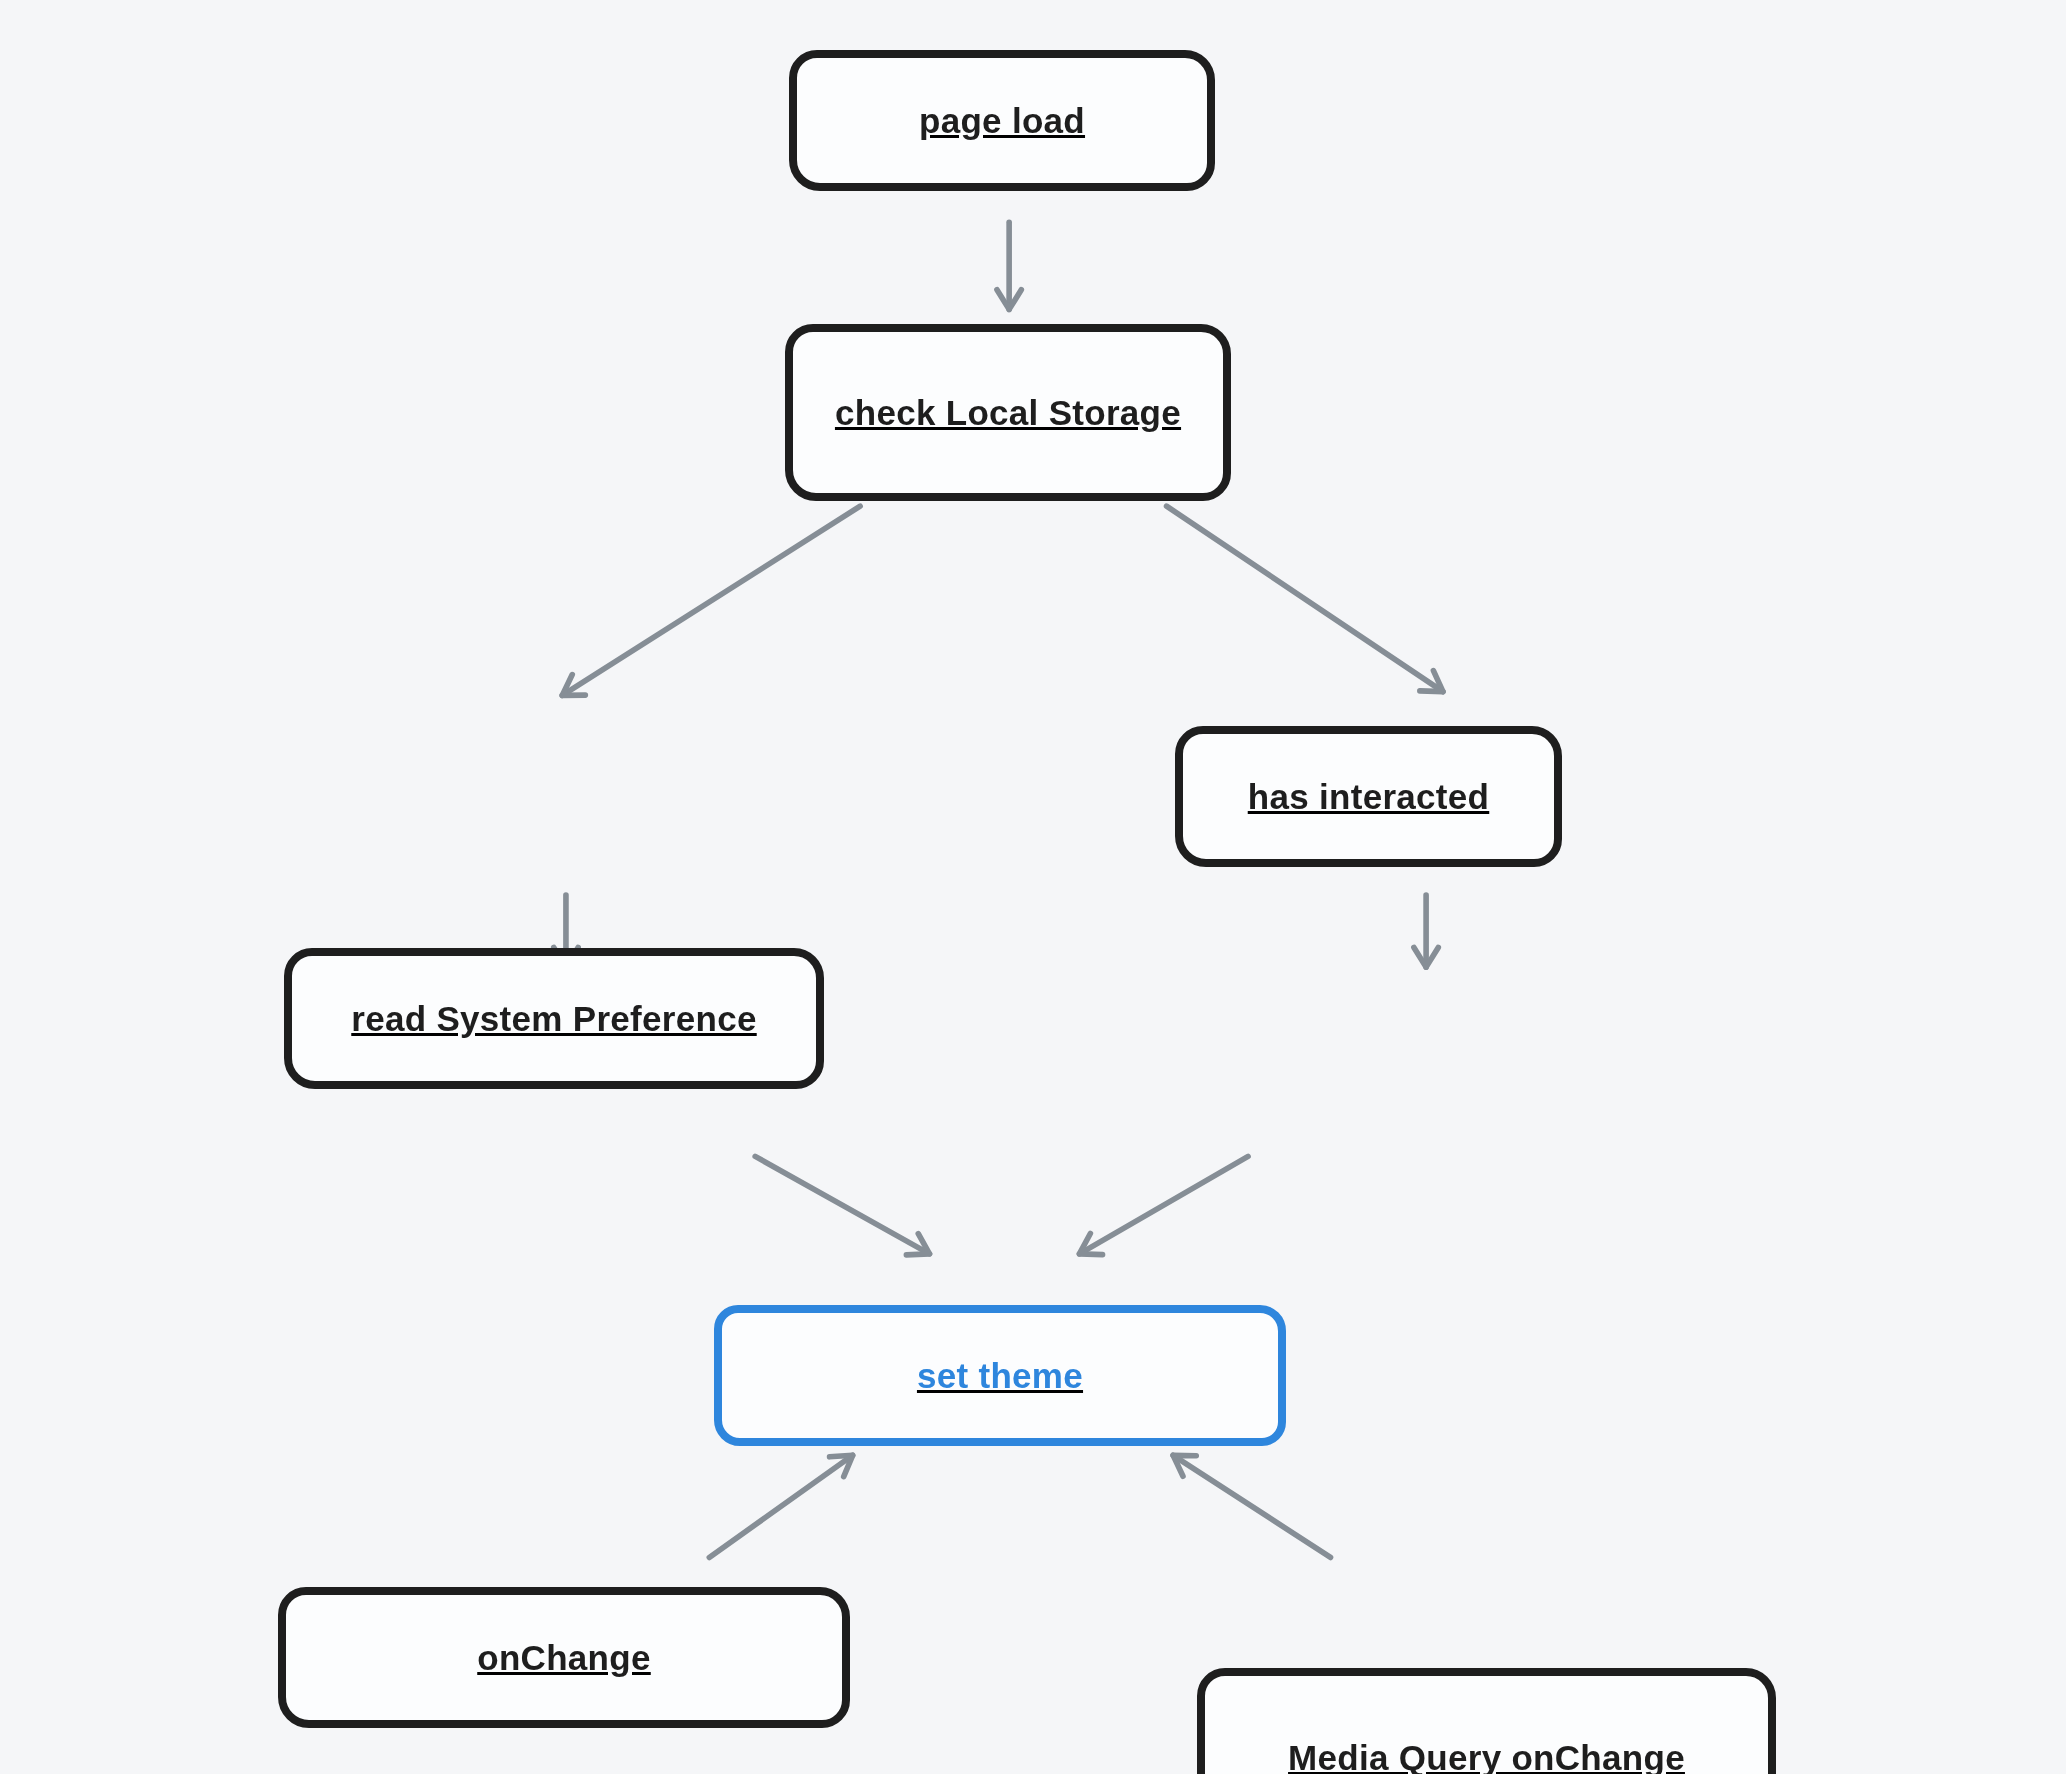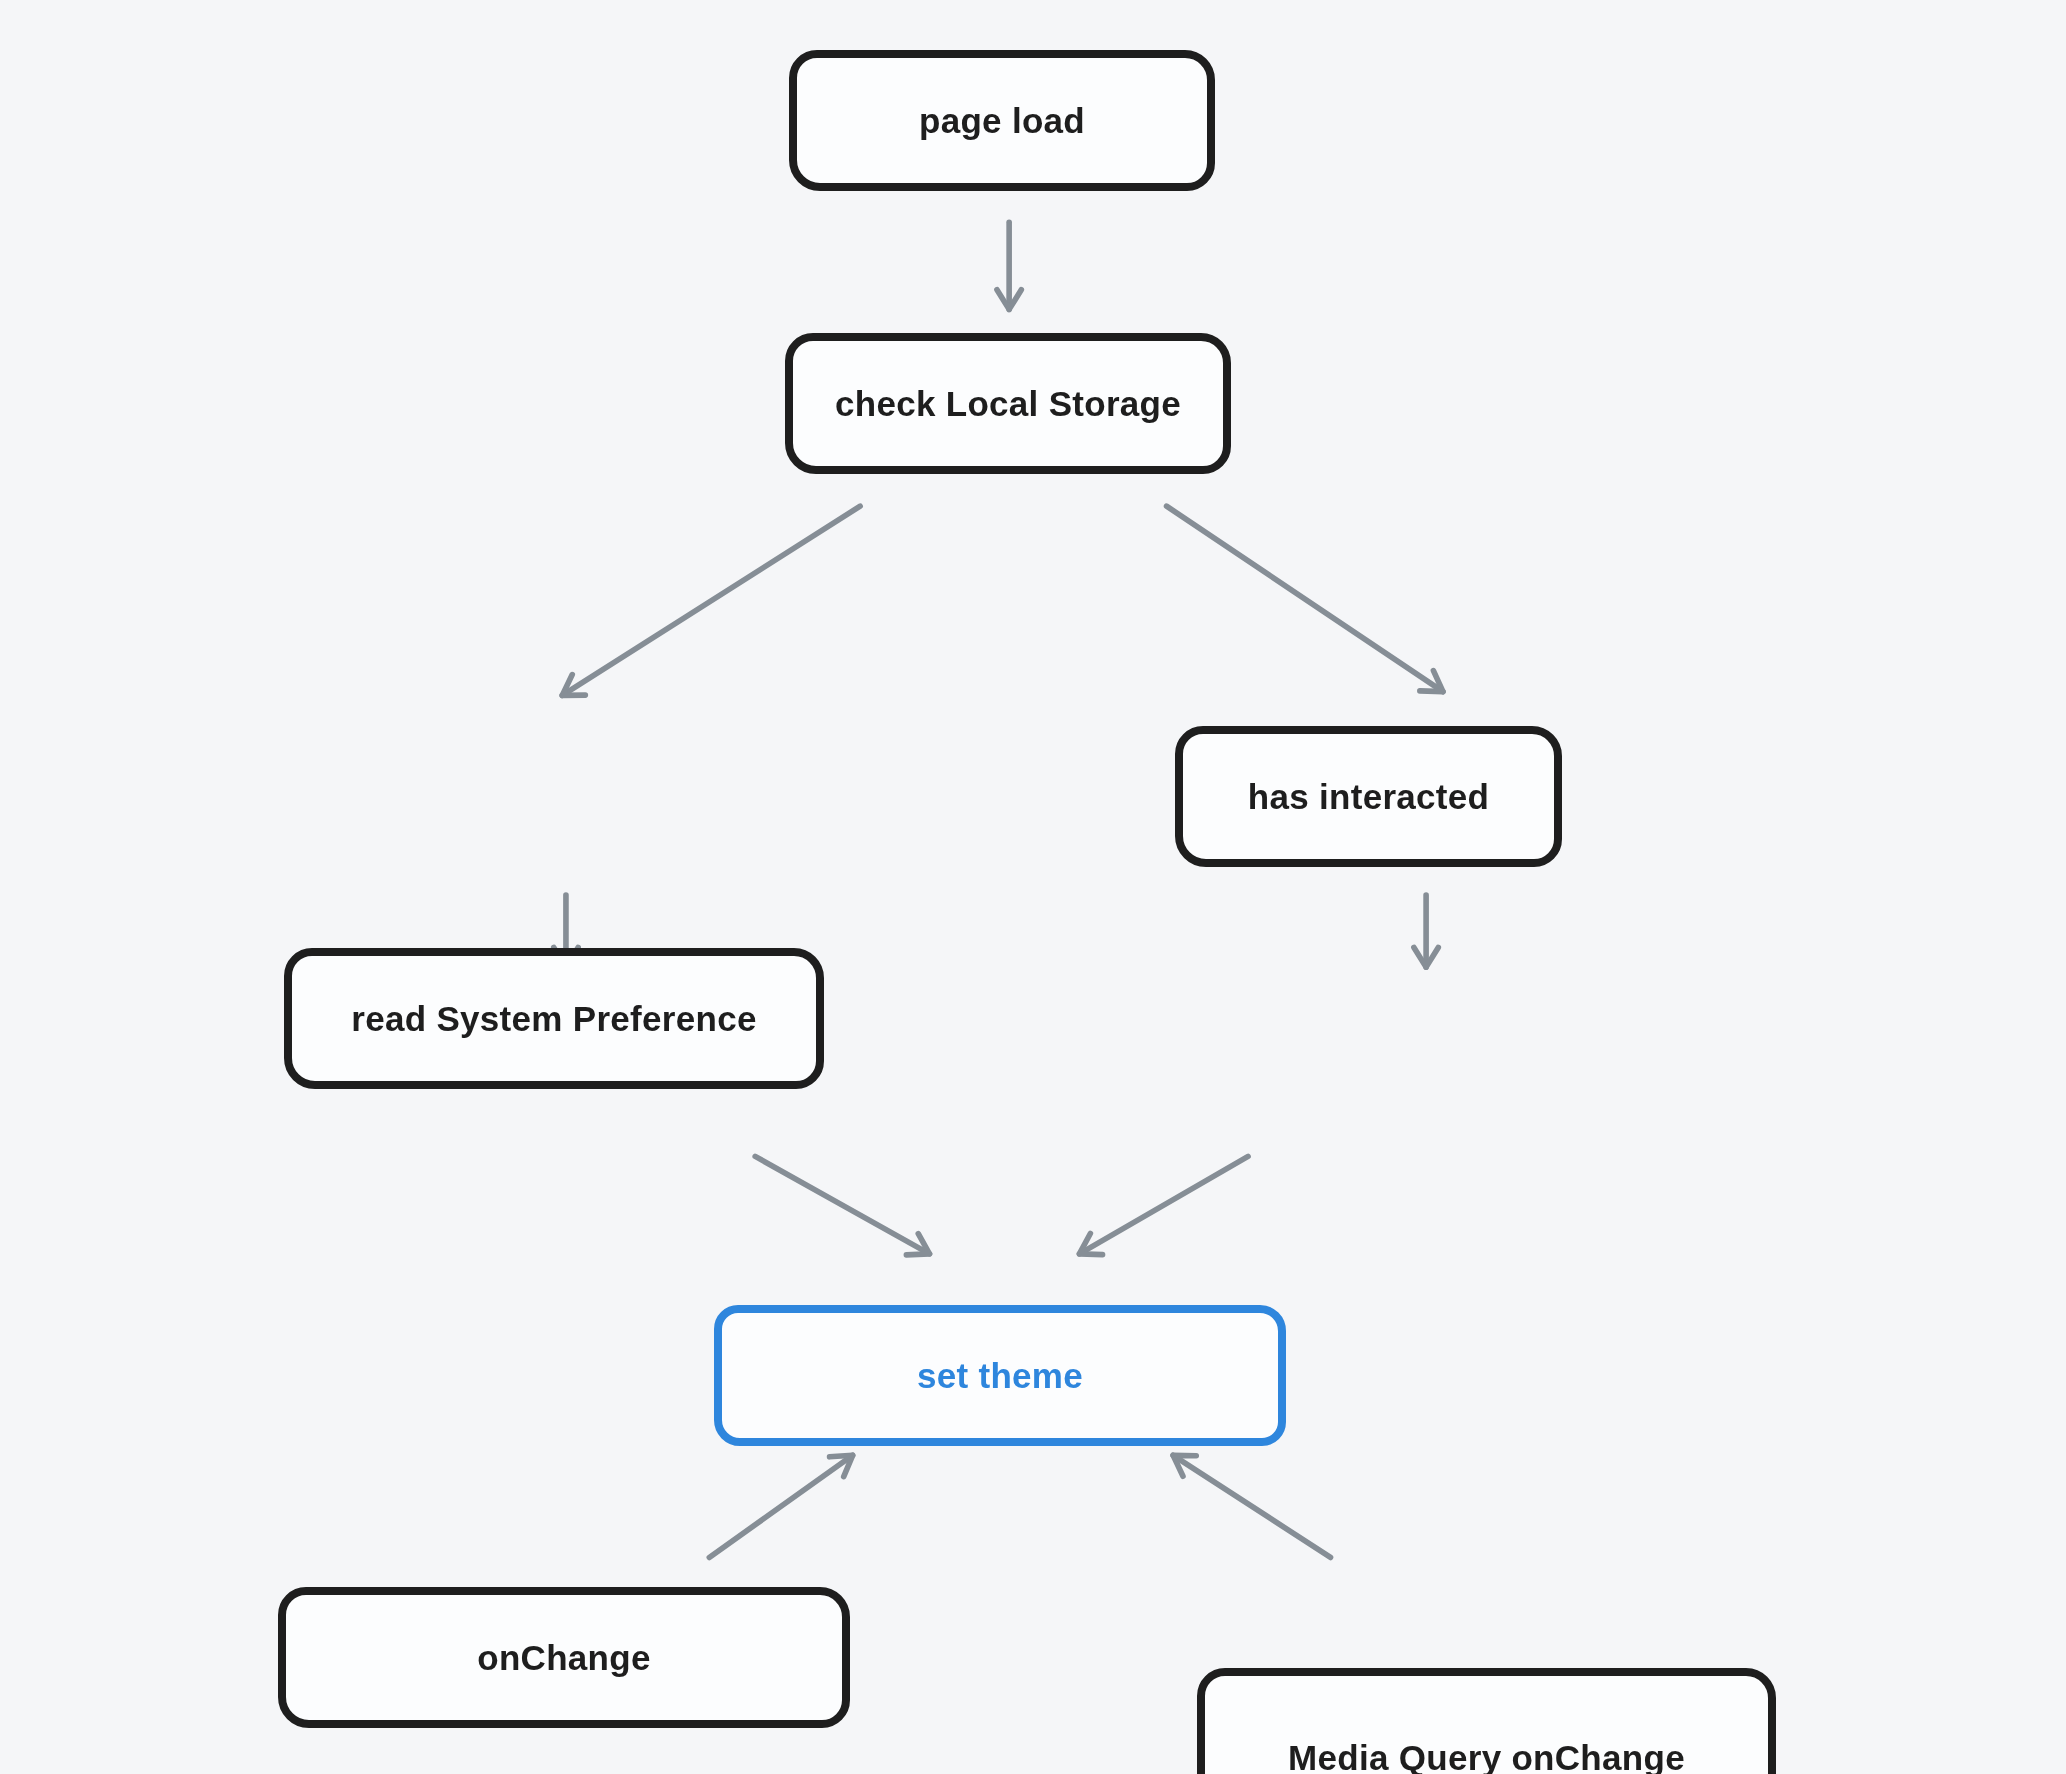--- a/index.html
+++ b/index.html
@@ -33,20 +33,21 @@
   .node{
     position:absolute;
     box-sizing:border-box;
     background:var(--node-fill);
     border:8.4px solid var(--node-stroke);
     border-radius:28px 30px 28px 31px;
     display:flex;
     align-items:center;
     justify-content:center;
     text-align:left;
+    text-decoration:underline;
   }
   .node .label{
     font-size:35px;
     font-weight:700;
     color:var(--node-stroke);
     letter-spacing:0.3px;
     padding:0 19px;
     white-space:nowrap;
   }
   .node.accent{
@@ -77,21 +78,21 @@
     <line x1="806" y1="1234" x2="992" y2="1338" marker-end="url(#ah)"></line>
     <line x1="1332" y1="1234" x2="1152" y2="1338" marker-end="url(#ah)"></line>
     <line x1="757" y1="1662" x2="910" y2="1553" marker-end="url(#ah)"></line>
     <line x1="1420" y1="1662" x2="1252" y2="1553" marker-end="url(#ah)"></line>
   </svg>
 
   <div class="node" style="left:789px;top:50px;width:426px;height:141px">
     <span class="label">page load</span>
   </div>
 
-  <div class="node" style="left:785px;top:333px;width:446px;height:141px">
+  <div class="node" style="left:785px;top:324px;width:446px;height:177px">
     <span class="label">check Local Storage</span>
   </div>
 
 
   <div class="node" style="left:1175px;top:726px;width:387px;height:141px">
     <span class="label">has interacted</span>
   </div>
 
   <div class="node" style="left:284px;top:948px;width:540px;height:141px">
     <span class="label">read System Preference</span>

